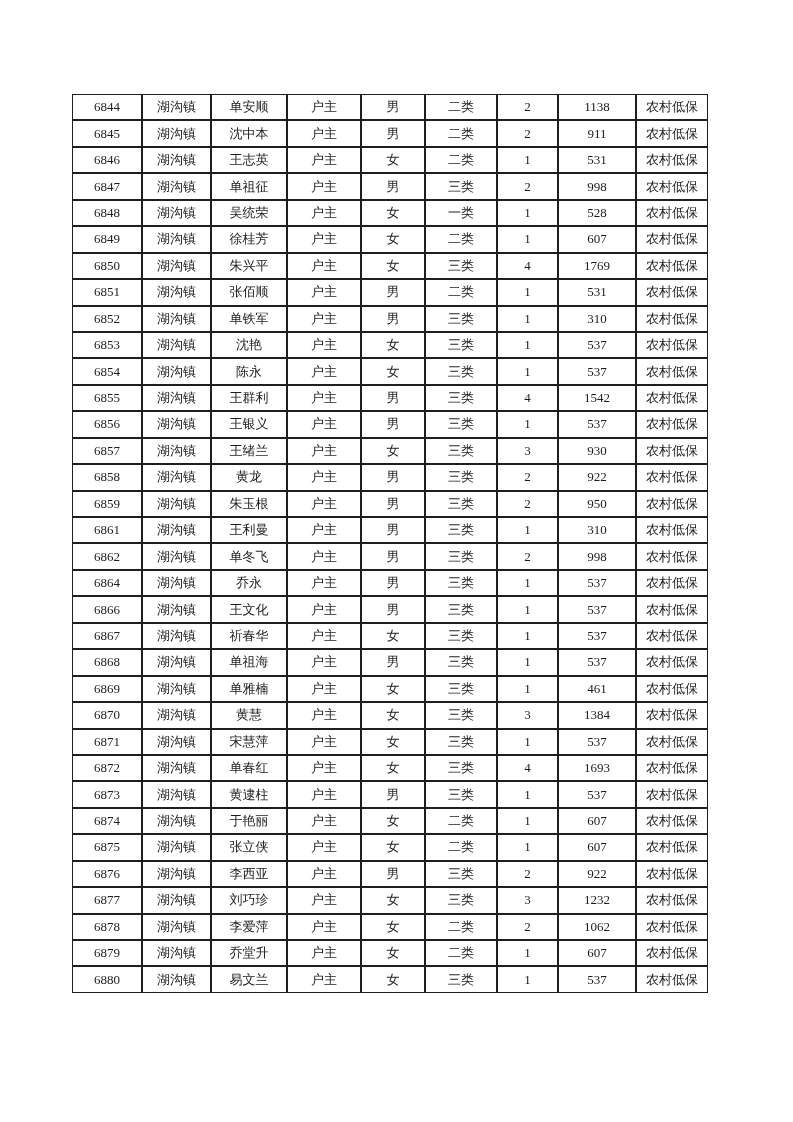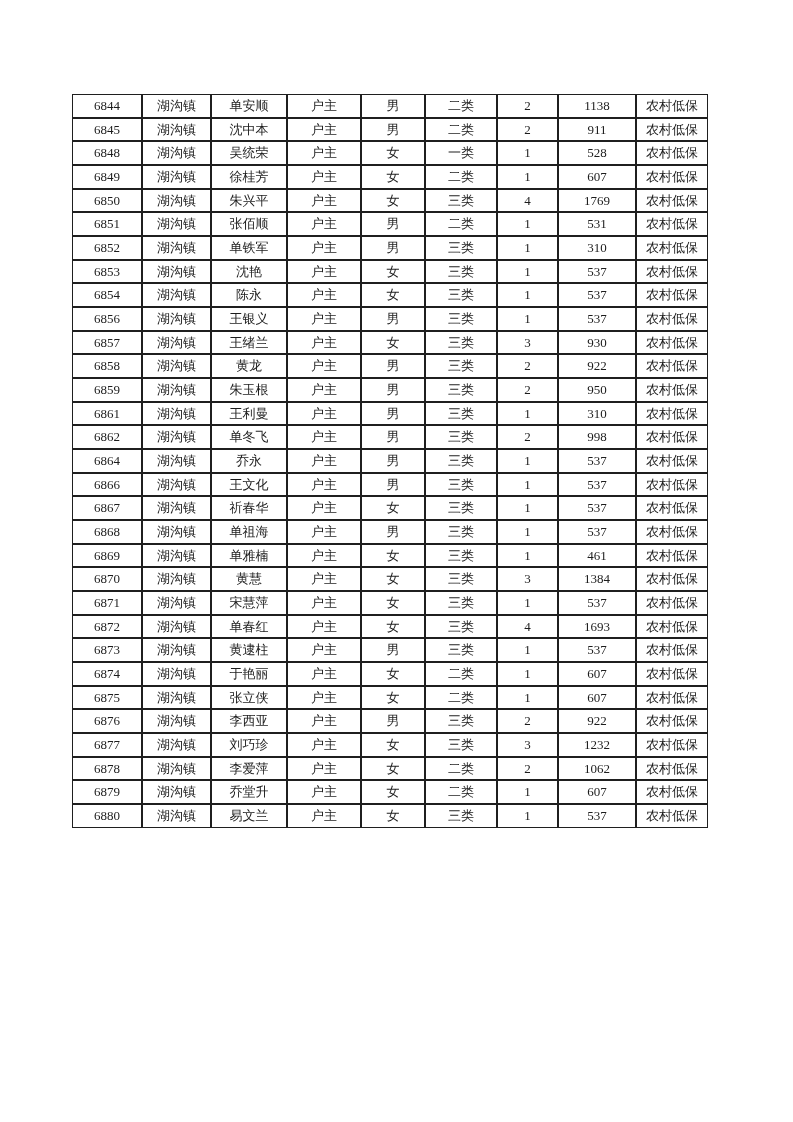--- a/index.html
+++ b/index.html
@@ -13,21 +13,21 @@
     height: 1122px;
     background: #ffffff;
     overflow: hidden;
     font-family: "Liberation Serif", serif;
   }
   .records-table {
     position: absolute;
     left: 72px;
     top: 94px;
     width: 636px;
-    height: 734px;
+    height: 899px;
     table-layout: fixed;
     border-collapse: separate;
     border-spacing: 0;
   }
   .records-table td {
     border: 1px solid #1f1f1f;
     text-align: center;
     vertical-align: middle;
     font-size: 13px;
     color: #1c1c1c;
@@ -69,20 +69,42 @@
           <td>湖沟镇</td>
           <td>沈中本</td>
           <td>户主</td>
           <td>男</td>
           <td>二类</td>
           <td>2</td>
           <td>911</td>
           <td>农村低保</td>
         </tr>
         <tr>
+          <td>6846</td>
+          <td>湖沟镇</td>
+          <td>王志英</td>
+          <td>户主</td>
+          <td>女</td>
+          <td>二类</td>
+          <td>1</td>
+          <td>531</td>
+          <td>农村低保</td>
+        </tr>
+        <tr>
+          <td>6847</td>
+          <td>湖沟镇</td>
+          <td>单祖征</td>
+          <td>户主</td>
+          <td>男</td>
+          <td>三类</td>
+          <td>2</td>
+          <td>998</td>
+          <td>农村低保</td>
+        </tr>
+        <tr>
           <td>6848</td>
           <td>湖沟镇</td>
           <td>吴统荣</td>
           <td>户主</td>
           <td>女</td>
           <td>一类</td>
           <td>1</td>
           <td>528</td>
           <td>农村低保</td>
         </tr>
@@ -143,20 +165,31 @@
         </tr>
         <tr>
           <td>6854</td>
           <td>湖沟镇</td>
           <td>陈永</td>
           <td>户主</td>
           <td>女</td>
           <td>三类</td>
           <td>1</td>
           <td>537</td>
+          <td>农村低保</td>
+        </tr>
+        <tr>
+          <td>6855</td>
+          <td>湖沟镇</td>
+          <td>王群利</td>
+          <td>户主</td>
+          <td>男</td>
+          <td>三类</td>
+          <td>4</td>
+          <td>1542</td>
           <td>农村低保</td>
         </tr>
         <tr>
           <td>6856</td>
           <td>湖沟镇</td>
           <td>王银义</td>
           <td>户主</td>
           <td>男</td>
           <td>三类</td>
           <td>1</td>

